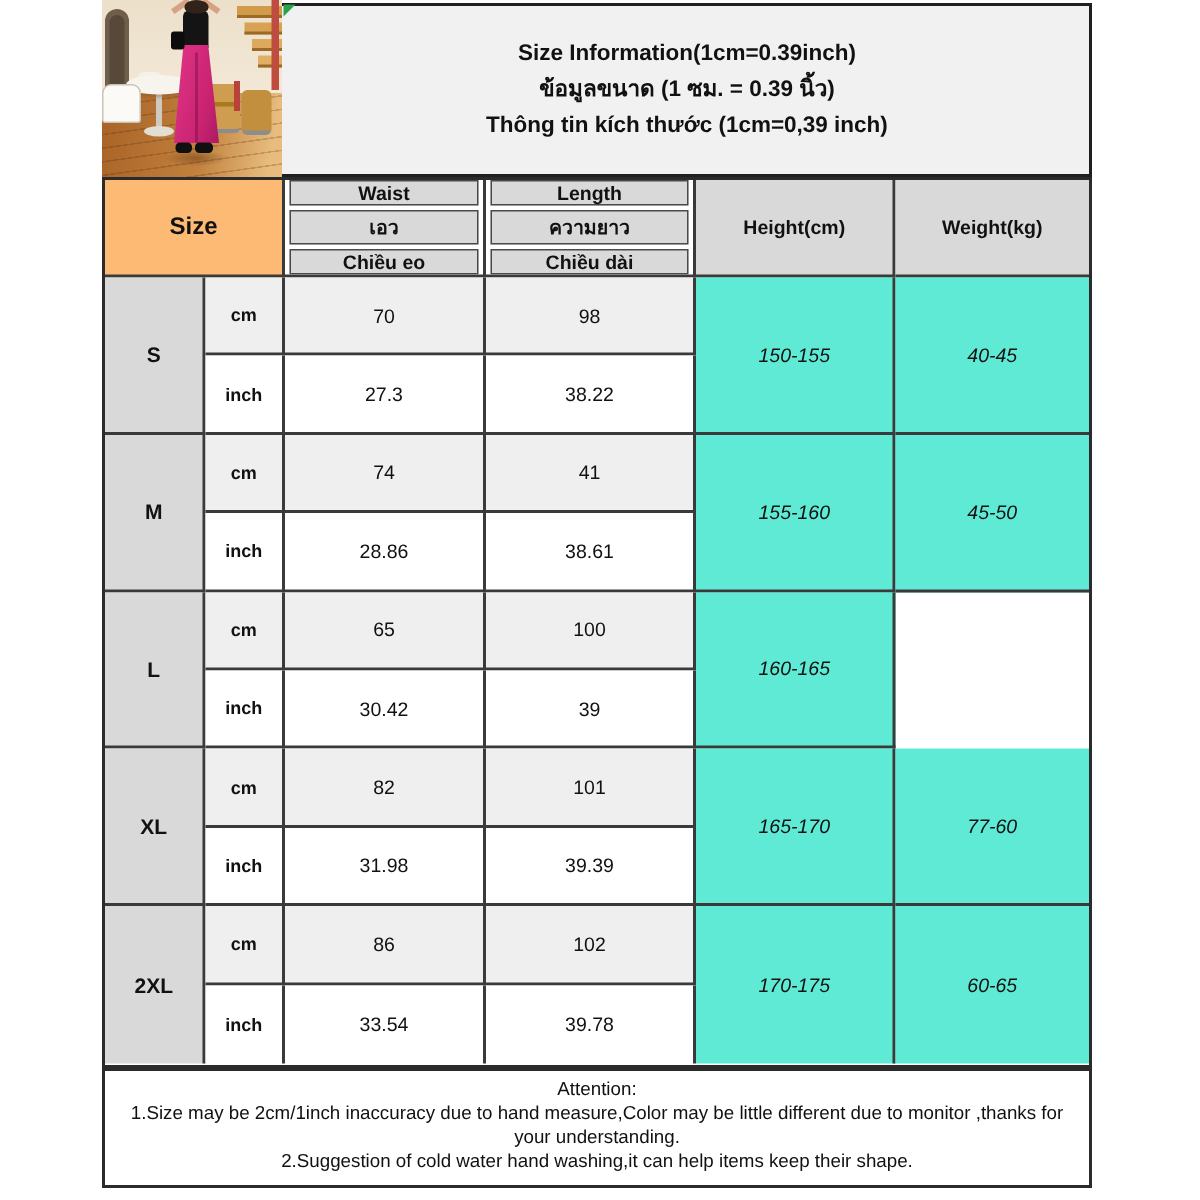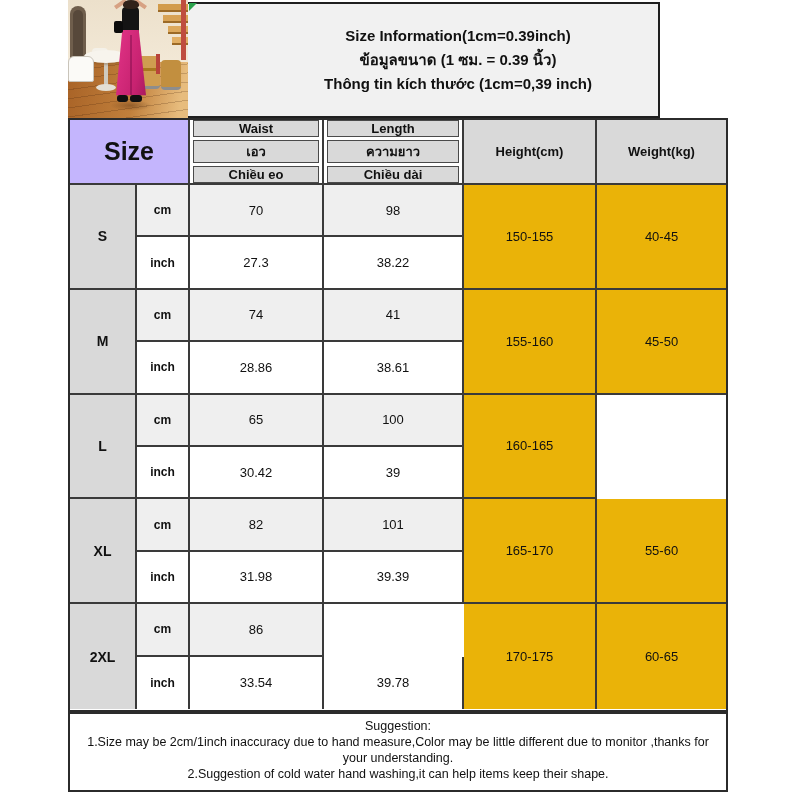--- a/index.html
+++ b/index.html
@@ -1,21 +1,21 @@
 <!DOCTYPE html>
 <html><head>
 <meta charset="utf-8">
 <style>
   html,body { margin:0; padding:0; background:#ffffff; }
   body { width:800px; height:800px; position:relative; font-family:"Liberation Sans", sans-serif; color:#111; }
   .page { position:absolute; inset:0; }
 
   
   .title-cell {
-    position:absolute; left:68px; top:2px; width:592px; height:116px;
+    position:absolute; left:68px; top:2px; width:660px; height:116px;
     box-sizing:border-box; background:#f1f1f1; border:2px solid #1f1f1f;
   }
   .title-text {
     position:absolute; left:120px; top:0; width:536px; height:112px;
     display:flex; flex-direction:column; align-items:center; justify-content:center;
     gap:4px; font-weight:bold; font-size:15px; line-height:20px; text-align:center;
   }
   .corner-marker {
     position:absolute; left:189px; top:3px; width:0; height:0;
     border-top:8px solid #2aa24c; border-right:8px solid transparent; z-index:9;
@@ -73,32 +73,32 @@
     display:grid;
     grid-template-columns:67px 53px 134px 140px 133px 129px;
     grid-template-rows:65px repeat(10, 52.4px);
   }
   .cell {
     box-sizing:border-box; border-right:2px solid #3a3a3a; border-bottom:2px solid #3a3a3a;
     display:flex; align-items:center; justify-content:center; text-align:center;
   }
   .last-col { border-right:none; }
   .last-row { border-bottom:none; }
-  .size-hdr { background:#c4b5fd; font-size:25px; font-weight:bold; }
+  .size-hdr { background:#fdba74; font-size:16px; font-weight:bold; }
   .hdr-col { background:#ffffff; flex-direction:column; padding:2px 3px 3px; gap:3px; }
   .hdr-box {
     box-sizing:border-box; width:100%; flex:1; background:#d9d9d9; border:1px solid #4a4a4a;
     display:flex; align-items:center; justify-content:center;
     font-size:13px; font-weight:bold;
   }
   .range-hdr { background:#d9d9d9; font-size:13px; font-weight:bold; }
   .size-cell { background:#d9d9d9; font-size:14px; font-weight:bold; }
   .unit-cell { font-size:12px; font-weight:bold; }
   .val-cell  { font-size:13px; }
-  .range-cell{ background:#eab308; font-size:13px; }
+  .range-cell{ background:#5eead4; font-size:13px;font-style:italic; }
   .cm  { background:#efefef; }
   .inch{ background:#ffffff; }
 
   
   .attention {
     position:absolute; left:68px; top:712px; width:660px; height:80px;
     box-sizing:border-box; border:2px solid #2b2b2b; background:#ffffff;
     padding:4px 10px 0; font-size:12.5px; line-height:16px; text-align:center;
   }
 </style>
@@ -186,35 +186,36 @@
     <div class="cell range-cell" style="grid-area:6/5/8/6">160-165</div>
     <div class="cell unit-cell inch" style="grid-area:7/2/8/3">inch</div>
     <div class="cell val-cell inch" style="grid-area:7/3/8/4">30.42</div>
     <div class="cell val-cell inch" style="grid-area:7/4/8/5">39</div>
 
     <div class="cell size-cell" style="grid-area:8/1/10/2">XL</div>
     <div class="cell unit-cell cm" style="grid-area:8/2/9/3">cm</div>
     <div class="cell val-cell cm" style="grid-area:8/3/9/4">82</div>
     <div class="cell val-cell cm" style="grid-area:8/4/9/5">101</div>
     <div class="cell range-cell" style="grid-area:8/5/10/6">165-170</div>
-    <div class="cell range-cell last-col" style="grid-area:8/6/10/7">55-60</div>
+    <div class="cell range-cell last-col" style="grid-area:8/6/10/7">77-60</div>
     <div class="cell unit-cell inch" style="grid-area:9/2/10/3">inch</div>
     <div class="cell val-cell inch" style="grid-area:9/3/10/4">31.98</div>
     <div class="cell val-cell inch" style="grid-area:9/4/10/5">39.39</div>
 
     <div class="cell size-cell last-row" style="grid-area:10/1/12/2">2XL</div>
     <div class="cell unit-cell cm" style="grid-area:10/2/11/3">cm</div>
     <div class="cell val-cell cm" style="grid-area:10/3/11/4">86</div>
+    <div class="cell val-cell cm" style="grid-area:10/4/11/5">102</div>
     <div class="cell range-cell last-row" style="grid-area:10/5/12/6">170-175</div>
     <div class="cell range-cell last-col last-row" style="grid-area:10/6/12/7">60-65</div>
     <div class="cell unit-cell inch last-row" style="grid-area:11/2/12/3">inch</div>
     <div class="cell val-cell inch last-row" style="grid-area:11/3/12/4">33.54</div>
     <div class="cell val-cell inch last-row" style="grid-area:11/4/12/5">39.78</div>
 
   </div>
 
   <div class="attention">
-    <div>Suggestion:</div>
+    <div>Attention:</div>
     <div>1.Size may be 2cm/1inch inaccuracy due to hand measure,Color may be little different due to monitor ,thanks for your understanding.</div>
     <div>2.Suggestion of cold water hand washing,it can help items keep their shape.</div>
   </div>
 
 </div>
 
 </body></html>

